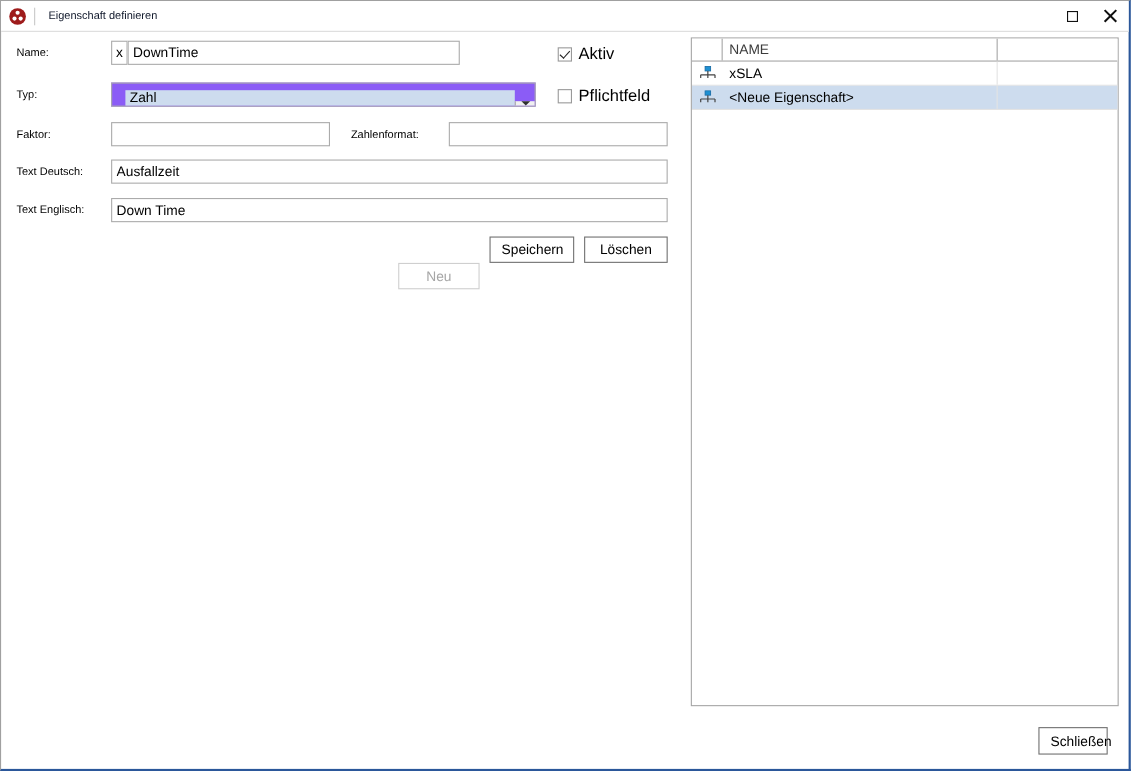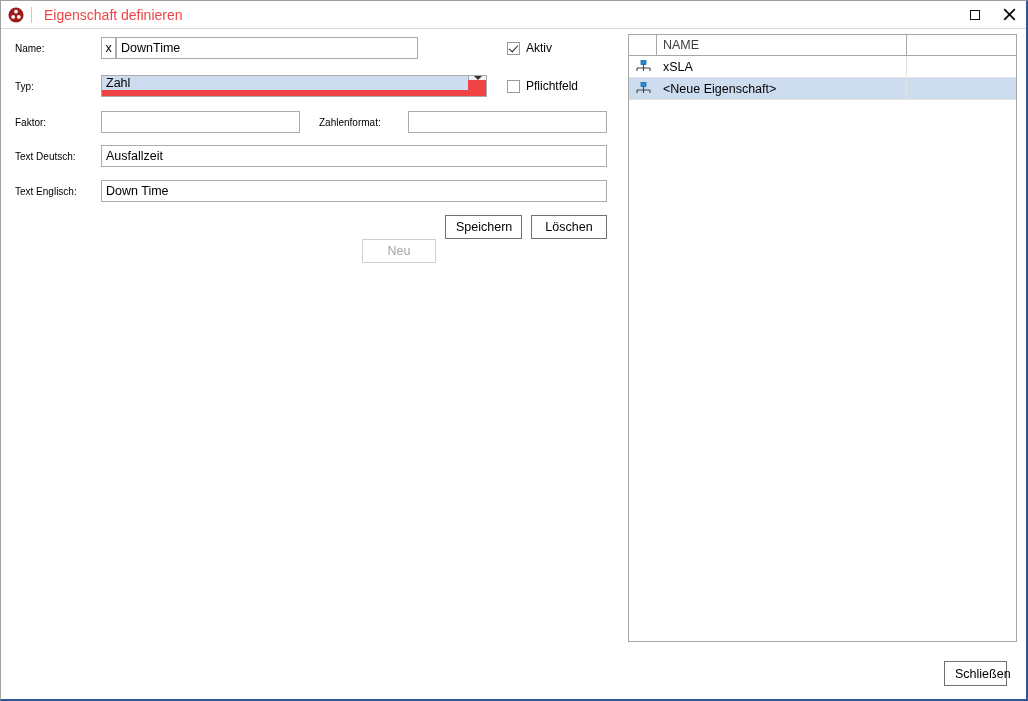--- a/index.html
+++ b/index.html
@@ -49,22 +49,22 @@
     flex: none;
   }
   .title-sep {
     width: 1px;
     height: 16px;
     background: #c8c8c8;
     margin-right: 12px;
     flex: none;
   }
   .title-text {
-    font-size: 14px;
-    color: #ef4444;
+    font-size: 10px;
+    color: #0f172a;
     flex: none;
   }
   .win-buttons {
     margin-left: auto;
     display: flex;
     align-items: center;
     height: 100%;
   }
   .win-btn {
     width: 34px;
@@ -120,22 +120,23 @@
     align-items: center;
     justify-content: center;
     color: #000;
   }
 
   .combo {
     box-sizing: border-box;
     border: 1px solid #ababab;
     height: 22px;
     display: flex;
-    align-items: flex-start;
-    background: #ef4444;
+    align-items: flex-end;
+    background: #8b5cf6;
+    padding-left: 12px;
   }
   .combo-text {
     flex: 1;
     display: flex;
     align-items: center;
     padding-left: 4px;
     font-size: 12.5px;
     background: #cddcee;
     color: #000;
   }
@@ -172,21 +173,21 @@
   }
   .cbox.checked::after {
     content: "";
     position: absolute;
     left: 3px; top: 0px;
     width: 4px; height: 8px;
     border: solid #222;
     border-width: 0 1.6px 1.6px 0;
     transform: rotate(42deg);
   }
-  .cblabel { font-size: 12px; }
+  .cblabel { font-size: 15px; }
 
   
   .btn {
     box-sizing: border-box;
     border: 1px solid #707070;
     background: #ffffff;
     height: 24px;
     font-family: "Liberation Sans", sans-serif;
     font-size: 12.5px;
     color: #000;

